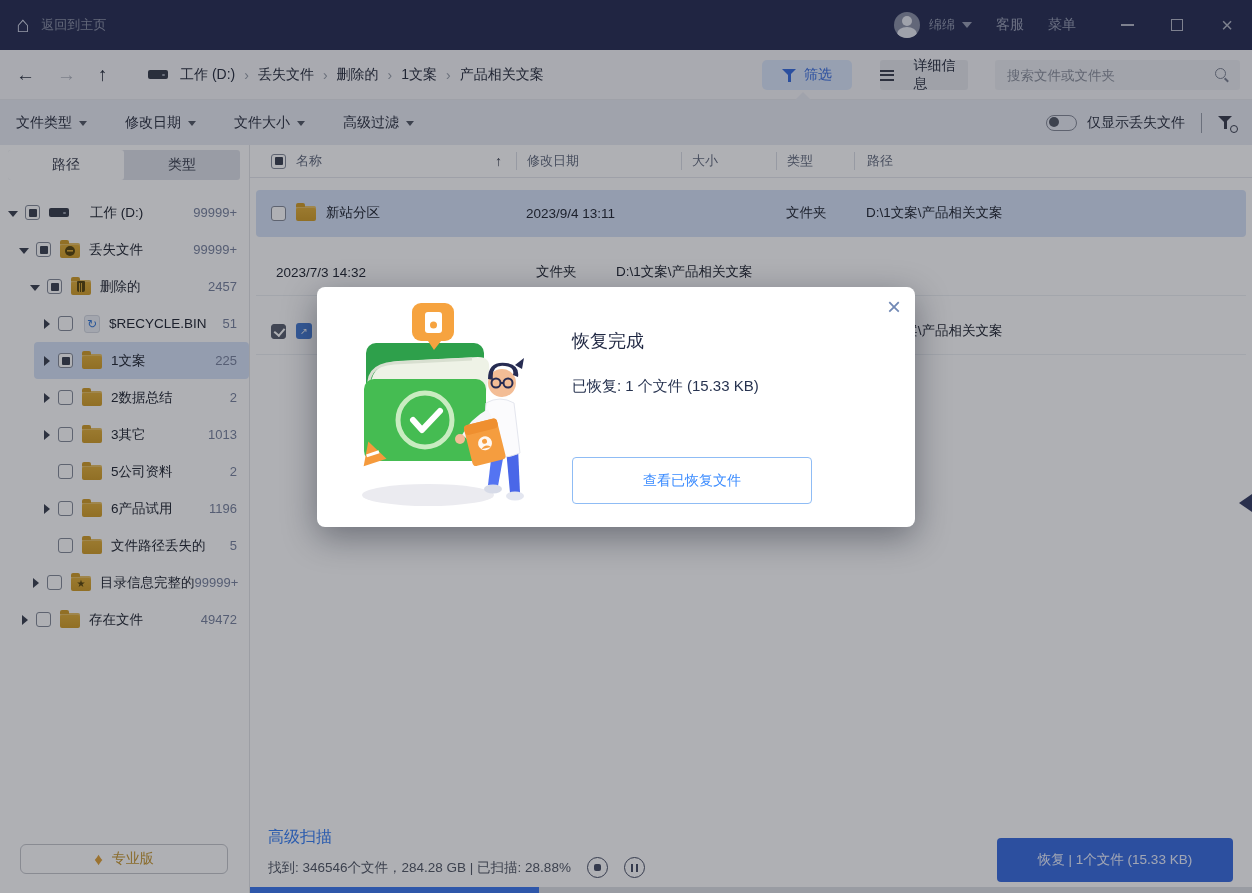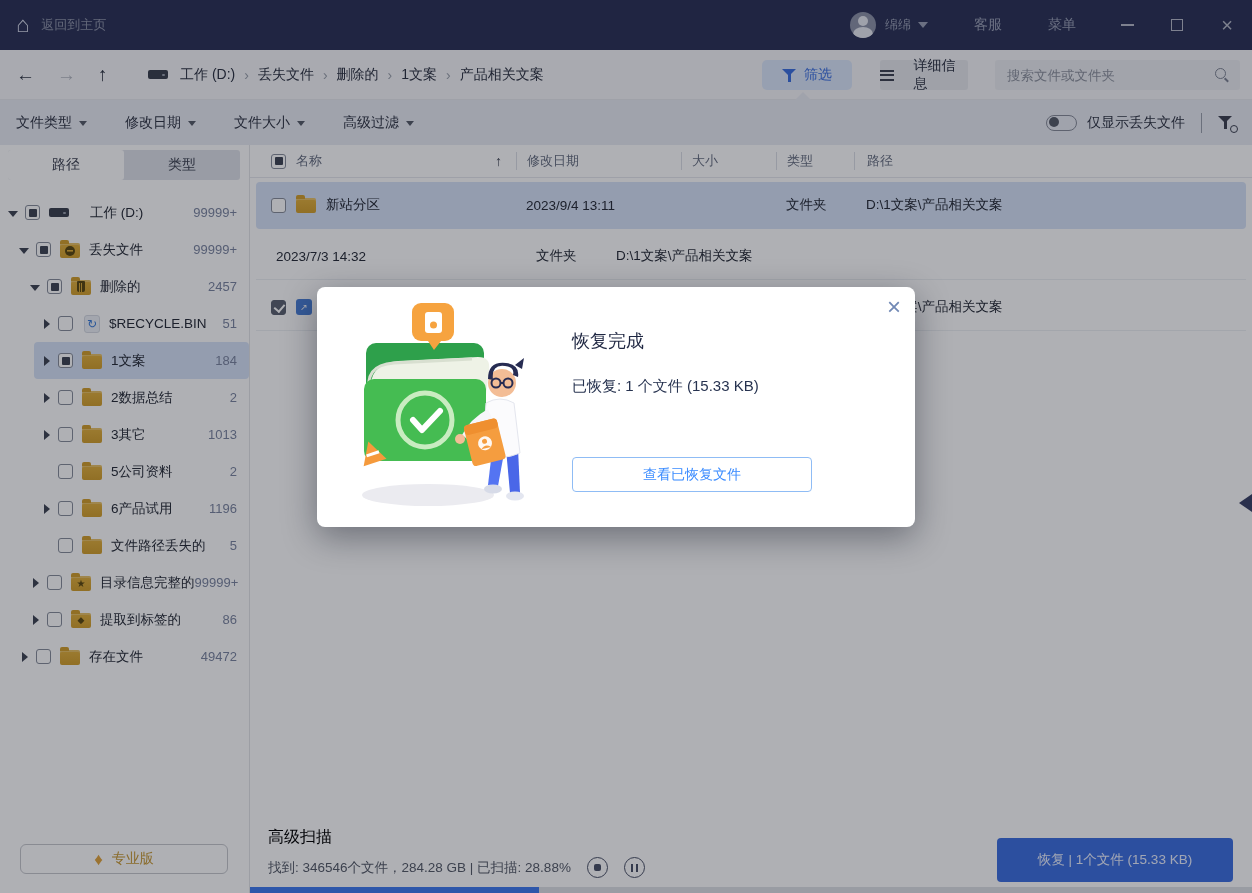--- a/index.html
+++ b/index.html
@@ -10,21 +10,21 @@
   .titlebar{position:absolute;left:0;top:0;width:100%;height:50px;background:#2a3156;display:flex;align-items:center;color:#cfd3e2;}
   .home-btn{display:flex;align-items:center;gap:12px;padding:0 16px;height:100%;cursor:pointer;}
   .home-glyph{font-size:22px;color:#d8dcea;line-height:1;}
   .home-label{font-size:13px;color:#8e93a8;}
   .tb-right{margin-left:auto;display:flex;align-items:center;}
   .avatar{width:26px;height:26px;border-radius:50%;background:#8d93a8;position:relative;overflow:hidden;}
   .avatar::before{content:'';position:absolute;left:8px;top:4px;width:10px;height:10px;border-radius:50%;background:#e8eaf2;}
   .avatar::after{content:'';position:absolute;left:3px;top:15px;width:20px;height:14px;border-radius:50% 50% 0 0;background:#e8eaf2;}
   .username{font-size:13px;color:#9aa0b5;margin-left:9px;}
   .caret-down{width:0;height:0;border-left:5px solid transparent;border-right:5px solid transparent;border-top:6px solid #9aa0b5;margin-left:7px;}
-  .tb-link{font-size:14px;color:#9aa0b5;margin-left:46px;cursor:pointer;}
+  .tb-link{font-size:14px;color:#9aa0b5;margin-left:24px;cursor:pointer;}
   .win-btns{display:flex;align-items:center;margin-left:26px;}
   .win-btn{width:50px;height:50px;display:flex;align-items:center;justify-content:center;cursor:pointer;color:#b6bac8;}
   .ic-min{width:13px;height:2px;background:#b6bac8;}
   .ic-max{width:12px;height:12px;border:1.6px solid #b6bac8;}
   .ic-close{font-size:20px;line-height:1;color:#b6bac8;}
 
   
   .toolbar{position:absolute;left:0;top:50px;width:100%;height:50px;background:#f6f7f9;border-bottom:1px solid #e7e9ee;}
   .nav-arrows{position:absolute;left:16px;top:0;height:100%;display:flex;align-items:center;gap:22px;font-size:19px;}
   .nav-a{cursor:pointer;color:#2f3442;}
@@ -96,48 +96,48 @@
   
   .main{position:absolute;left:250px;top:145px;right:0;bottom:0;background:#fff;}
   .thead{height:33px;display:flex;align-items:center;padding-left:16px;color:#666e80;font-size:13px;border-bottom:1px solid #e6e8ee;}
   .cell-name{flex:0 0 250px;display:flex;align-items:center;gap:10px;}
   .cell-date{flex:0 0 165px;padding-left:10px;}
   .cell-size{flex:0 0 95px;padding-left:10px;}
   .cell-type{flex:0 0 78px;padding-left:10px;}
   .cell-path{flex:1;padding-left:12px;}
   .thead .cell-date,.thead .cell-size,.thead .cell-type,.thead .cell-path{border-left:1px solid #dcdfe6;height:18px;display:flex;align-items:center;}
   .sort-up{margin-left:auto;margin-right:14px;color:#3c4150;font-size:14px;cursor:pointer;}
-  .trow{height:47px;display:flex;align-items:center;margin:4px 6px;padding-left:10px;border-bottom:1px solid #eef0f4;font-size:13.5px;color:#262b36;cursor:pointer;}
+  .trow{height:47px;display:flex;align-items:center;margin:12px 6px;padding-left:10px;border-bottom:1px solid #eef0f4;font-size:13.5px;color:#262b36;cursor:pointer;}
   .trow.sel{background:#d7e3f8;border-radius:4px;border-bottom-color:transparent;}
   .trow .fi{margin-left:0;}
   .doc{width:16px;height:16px;background:#4a7fd6;border-radius:3px;color:#fff;font-size:9px;display:flex;align-items:center;justify-content:center;position:relative;flex:0 0 16px;}
   .doc::before{content:'\2197';}
   .doc::after{content:'';position:absolute;right:-6px;top:-5px;width:10px;height:13px;background:#e8eaf0;border:1px solid #d6d9e0;border-radius:1px;z-index:-1;}
 
   
   .statusbar{position:absolute;left:0;right:0;bottom:6px;height:67px;background:#fff;}
-  .scan-title{position:absolute;left:18px;top:7px;font-size:16px;color:#000000;}
+  .scan-title{position:absolute;left:18px;top:7px;font-size:16px;color:#3b82f6;}
   .scan-sub{position:absolute;left:18px;top:37px;font-size:13.5px;color:#555b68;display:flex;align-items:center;gap:16px;}
   .ctl{width:21px;height:21px;border:1.6px solid #4a5166;border-radius:50%;position:relative;display:inline-block;cursor:pointer;}
   .ctl.stop::before{content:'';position:absolute;inset:6px;background:#4a5166;border-radius:2px;}
   .ctl.pause::before{content:'';position:absolute;left:6px;top:5.5px;width:2px;height:8px;background:#4a5166;box-shadow:5px 0 0 #4a5166;}
   .recover-btn{position:absolute;right:19px;top:18px;width:236px;height:44px;background:#3d6fe0;border-radius:4px;display:flex;align-items:center;justify-content:center;color:#eaf0ff;font-size:13.5px;cursor:pointer;}
   .ptrack{position:absolute;left:0;right:0;bottom:0;height:6px;background:#dfe1e6;}
   .pfill{height:100%;background:#3f7bf0;width:0;}
 
   .collapse-arrow{position:absolute;right:0;top:494px;width:0;height:0;border-top:9px solid transparent;border-bottom:9px solid transparent;border-right:13px solid #3a4166;cursor:pointer;z-index:30;}
 
   
   .dim{position:absolute;inset:0;background:rgba(13,16,28,0.33);z-index:40;}
   .dialog{position:absolute;left:317px;top:287px;width:598px;height:240px;background:#fff;border-radius:8px;box-shadow:0 10px 34px rgba(10,14,30,.4);z-index:50;}
   .dlg-close{position:absolute;right:14px;top:8px;font-size:24px;color:#7189b5;cursor:pointer;line-height:1;}
   .dlg-illu{position:absolute;left:33px;top:16px;}
   .dlg-title{position:absolute;left:255px;top:42px;font-size:18px;color:#1f2742;}
   .dlg-msg{position:absolute;left:255px;top:90px;font-size:15px;color:#273350;}
-  .dlg-btn{position:absolute;left:255px;top:170px;width:240px;height:35px;border:1px solid #8fbcf5;border-radius:4px;display:flex;align-items:center;justify-content:center;color:#3a8bff;font-size:14px;cursor:pointer;background:#fff;}
+  .dlg-btn{position:absolute;left:255px;top:170px;width:240px;height:47px;border:1px solid #8fbcf5;border-radius:4px;display:flex;align-items:center;justify-content:center;color:#3a8bff;font-size:14px;cursor:pointer;background:#fff;}
 </style>
 </head>
 <body>
 
 <div class="app">
 
   <div class="titlebar">
     <div class="home-btn">
       <span class="home-glyph">⌂</span>
       <span class="home-label">返回到主页</span>
@@ -255,21 +255,21 @@
           <span class="cb"></span>
           <span class="rec"></span>
         <span class="tlabel">$RECYCLE.BIN</span>
           <span class="tcount">51</span>
       </div>
       <div class="trow-s sel">
         <span class="ar r"></span>
           <span class="cb p"></span>
           <span class="fi"></span>
         <span class="tlabel">1文案</span>
-          <span class="tcount">184</span>
+          <span class="tcount">225</span>
       </div>
       <div class="trow-s pl3">
         <span class="ar r"></span>
           <span class="cb"></span>
           <span class="fi"></span>
         <span class="tlabel">2数据总结</span>
           <span class="tcount">2</span>
       </div>
       <div class="trow-s pl3">
         <span class="ar r"></span>
@@ -298,27 +298,20 @@
           <span class="fi"></span>
         <span class="tlabel">文件路径丢失的</span>
           <span class="tcount">5</span>
       </div>
       <div class="trow-s pl2">
         <span class="ar r"></span>
           <span class="cb"></span>
           <span class="fi fstar"></span>
         <span class="tlabel">目录信息完整的</span>
           <span class="tcount">99999+</span>
-      </div>
-      <div class="trow-s pl2">
-        <span class="ar r"></span>
-          <span class="cb"></span>
-          <span class="fi ftag"></span>
-        <span class="tlabel">提取到标签的</span>
-          <span class="tcount">86</span>
       </div>
       <div class="trow-s pl1">
         <span class="ar r"></span>
           <span class="cb"></span>
           <span class="fi"></span>
         <span class="tlabel">存在文件</span>
           <span class="tcount">49472</span>
       </div>
     </div>
     <div class="upgrade-btn">

